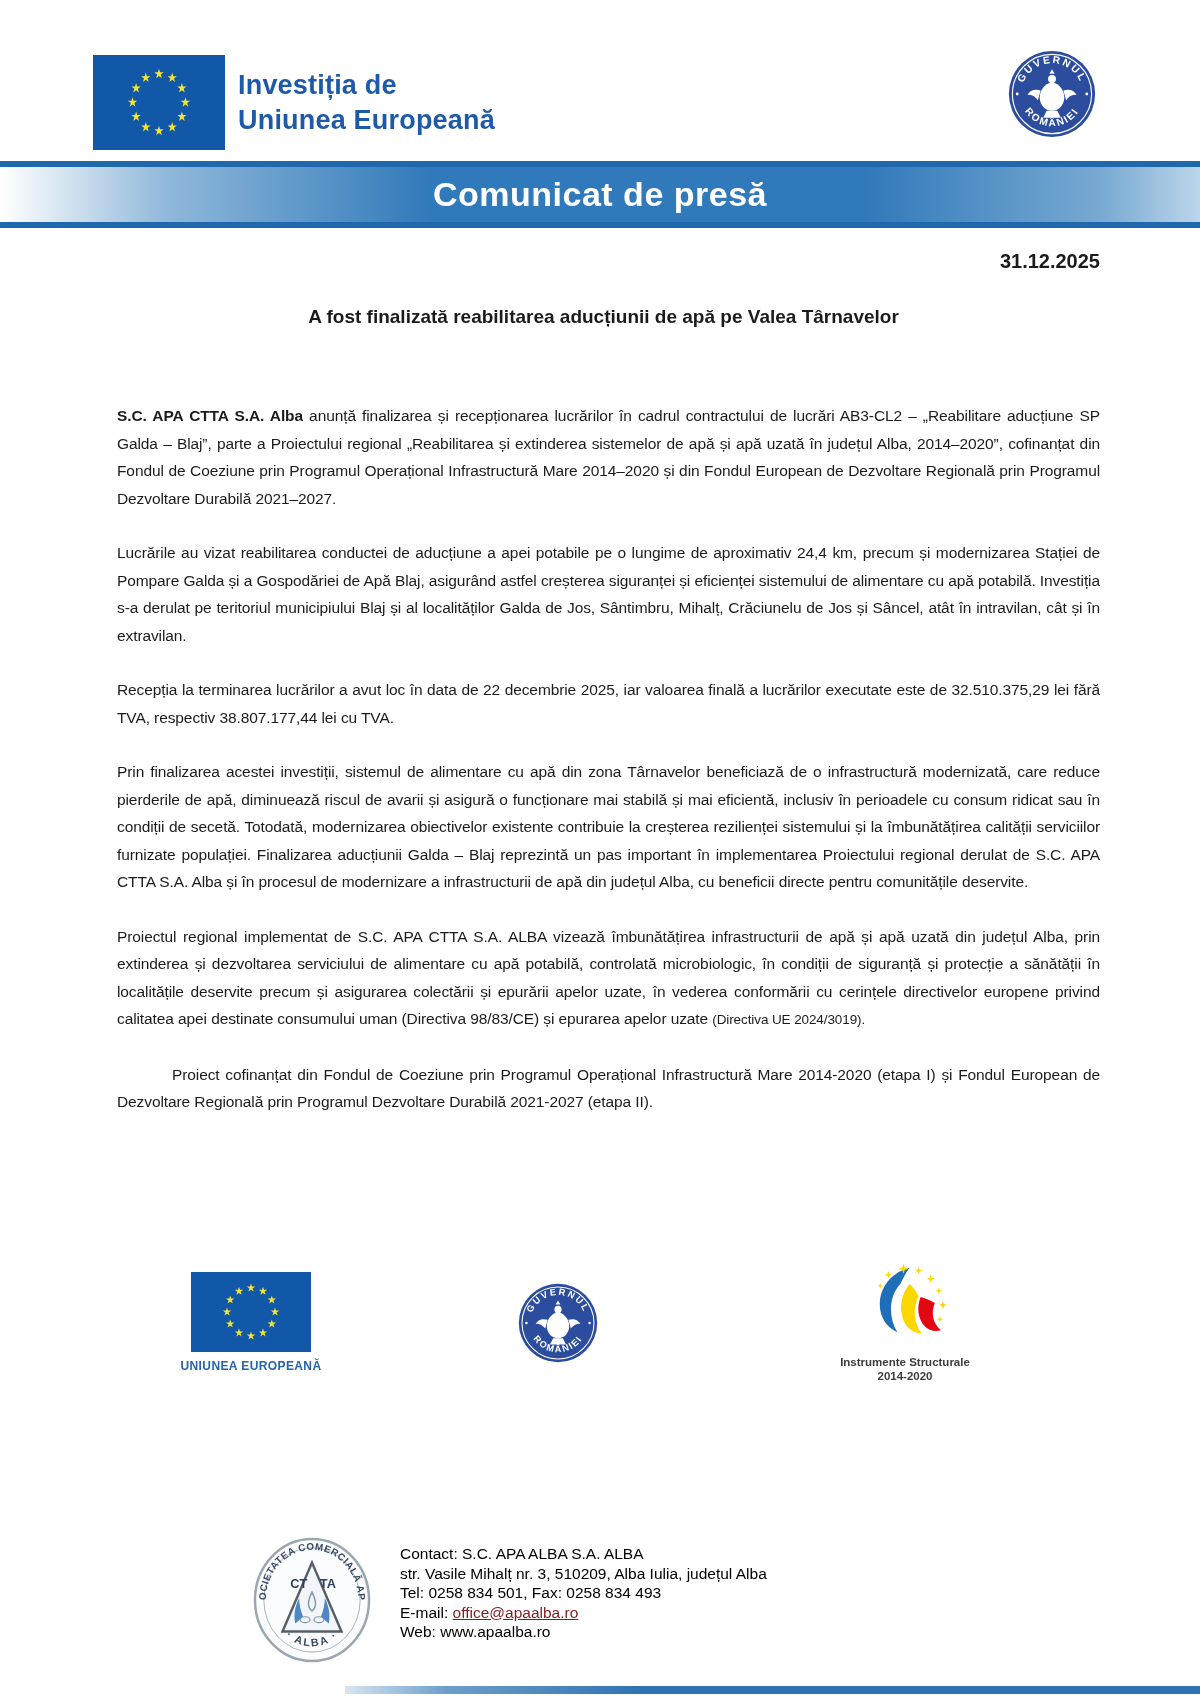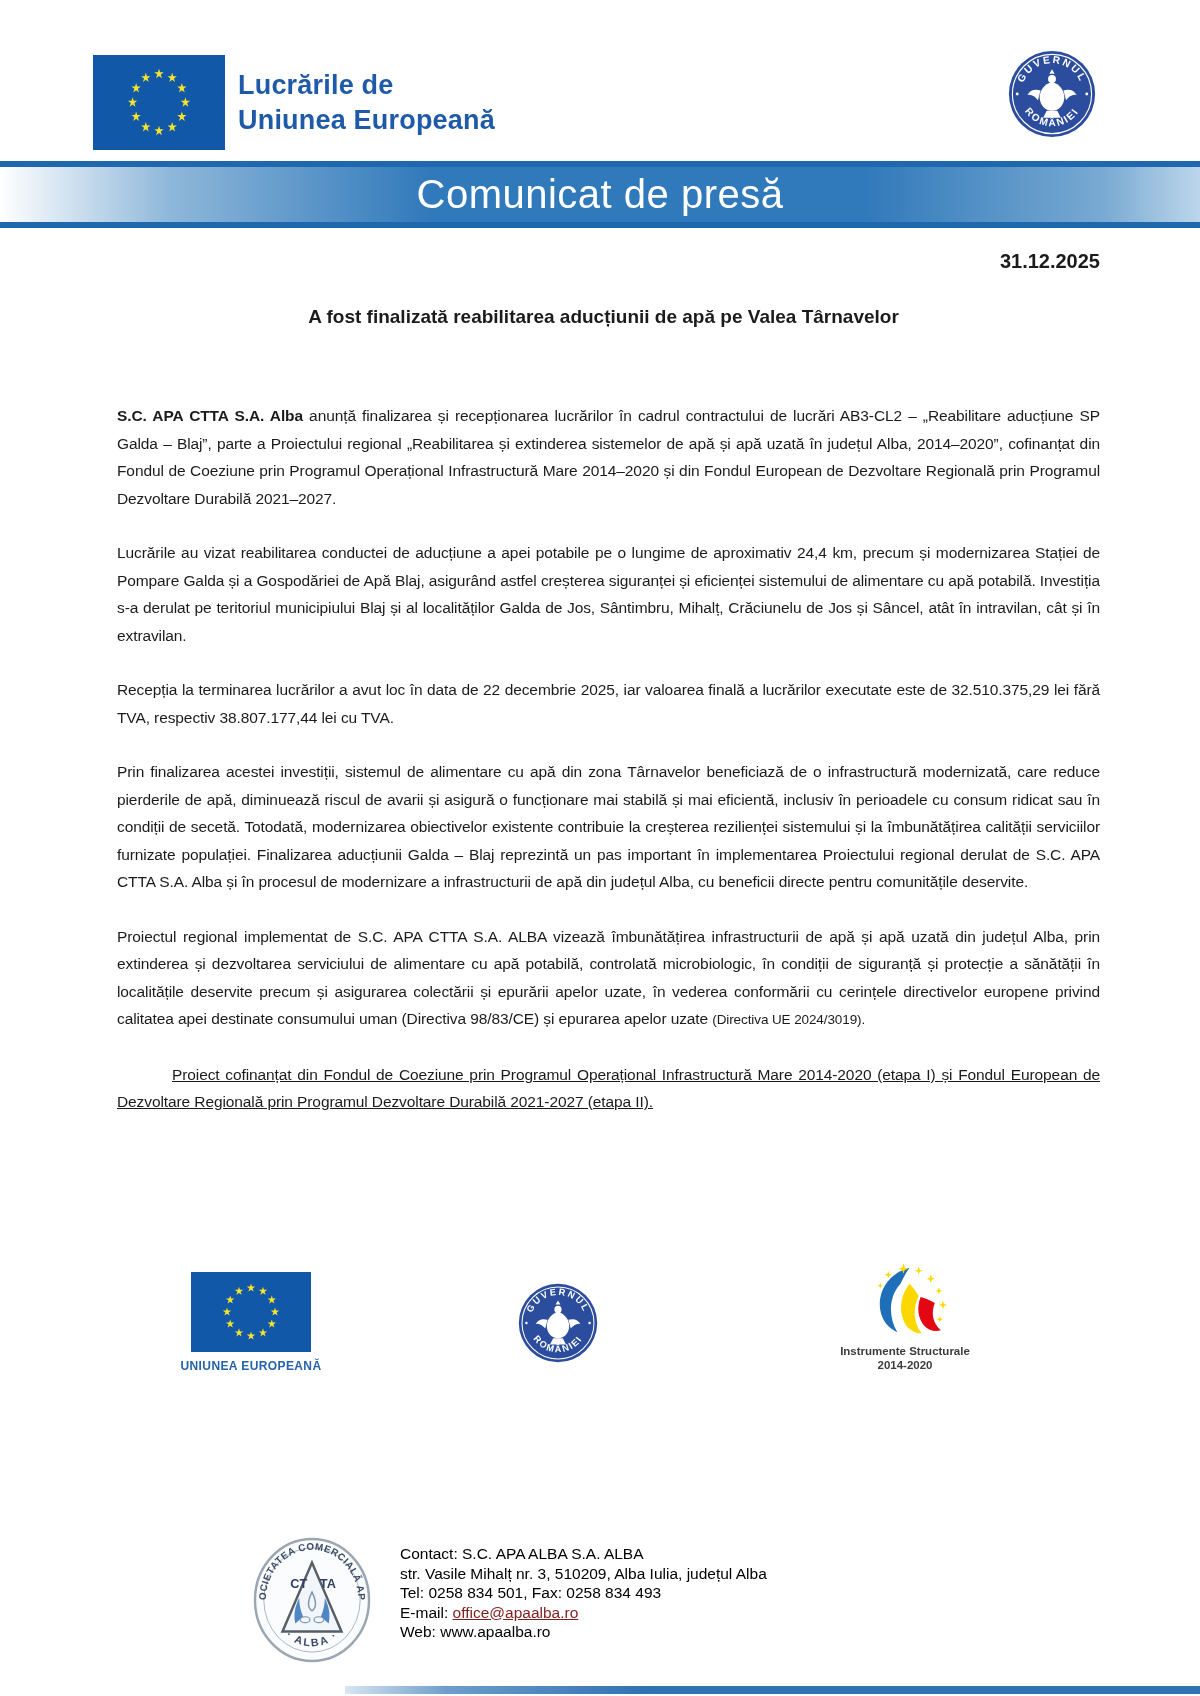--- a/index.html
+++ b/index.html
@@ -11,35 +11,35 @@
   .header-eu{position:absolute; left:93px; top:55px; display:flex; gap:13px; align-items:center;}
   .eu-caption{color:#1f5aa9; font-weight:bold; font-size:27px; line-height:35px; letter-spacing:0.2px;}
   .gov-seal-header{position:absolute; left:1008px; top:50px;}
   
   .banner{
     position:absolute; left:0; top:161px; width:1200px; height:55px;
     border-top:6px solid #2068ae; border-bottom:6px solid #2068ae;
     background:linear-gradient(90deg,#ffffff 0%,#8fb8da 14%,#3079ba 36%,#3079ba 72%,#79aad2 92%,#bcd6eb 100%);
     text-align:center;
   }
-  .banner-title{color:#ffffff; font-weight:normal; font-size:40px; line-height:55px; letter-spacing:0.5px;}
+  .banner-title{color:#ffffff; font-weight:bold; font-size:34px; line-height:55px; letter-spacing:0.5px;}
   
   .doc-date{position:absolute; top:250px; right:100px; font-weight:bold; font-size:20px;margin-left:8px;}
   .doc-title{position:absolute; top:306px; left:107px; width:993px; text-align:center; font-weight:bold; font-size:19px;}
   .doc-body{position:absolute; top:402px; left:107px; width:993px; font-size:15.5px; line-height:27.5px; text-align:justify; letter-spacing:-0.1px;}
   .doc-body p{margin:0 0 27px 10px;}
-  .doc-body p.indent{text-indent:55px;text-decoration:underline;}
+  .doc-body p.indent{text-indent:55px;}
   .small-note{font-size:13.5px;}
   
   .flogo{position:absolute; display:flex; flex-direction:column; align-items:center;}
   .flogo-eu{left:178px; top:1272px; width:146px;}
   .flogo-eu .cap{margin-top:7px; color:#2563aa; font-size:12px; font-weight:bold; letter-spacing:0.4px; white-space:nowrap;}
   .flogo-gov{left:518px; top:1283px;}
   .flogo-instr{left:830px; top:1263px; width:150px;}
-  .flogo-instr .cap{margin-top:3px; color:#3d3d3d; font-size:11.5px; font-weight:bold; line-height:14px; text-align:center;}
+  .flogo-instr .cap{margin-top:14px; color:#3d3d3d; font-size:11.5px; font-weight:bold; line-height:14px; text-align:center;}
   
   .stamp{position:absolute; left:253px; top:1537px;}
   .contact-text{position:absolute; left:400px; top:1544px; font-size:15.5px; line-height:19.5px; color:#000;}
   .contact-text .link{color:#7f1d1d; text-decoration:underline;}
   
   .bottom-bar{
     position:absolute; left:345px; width:855px; bottom:2px; height:8px;
     background:linear-gradient(90deg,#d7e5f2 0%,#6d9dcb 12%,#2f72b2 35%,#2f72b2 100%);
   }
 </style>
@@ -61,21 +61,21 @@
       <use href="#star-a" transform="translate(90.9,58.5)"></use>
       <use href="#star-a" transform="translate(81,68.4)"></use>
       <use href="#star-a" transform="translate(67.5,72)"></use>
       <use href="#star-a" transform="translate(54,68.4)"></use>
       <use href="#star-a" transform="translate(44.1,58.5)"></use>
       <use href="#star-a" transform="translate(40.5,45)"></use>
       <use href="#star-a" transform="translate(44.1,31.5)"></use>
       <use href="#star-a" transform="translate(54,21.6)"></use>
     </svg>
     <div class="eu-caption">
-      <div>Lucrările de</div>
+      <div>Investiția de</div>
       <div>Uniunea Europeană</div>
     </div>
   </div>
 
   <div class="gov-seal-header">
     <svg width="88" height="88" viewBox="0 0 100 100">
       <defs>
         <path id="gov-top-a" d="M 15,50 A 35,35 0 0 1 85,50"></path>
         <path id="gov-bot-a" d="M 13.5,50 A 36.5,36.5 0 0 0 86.5,50"></path>
       </defs>

